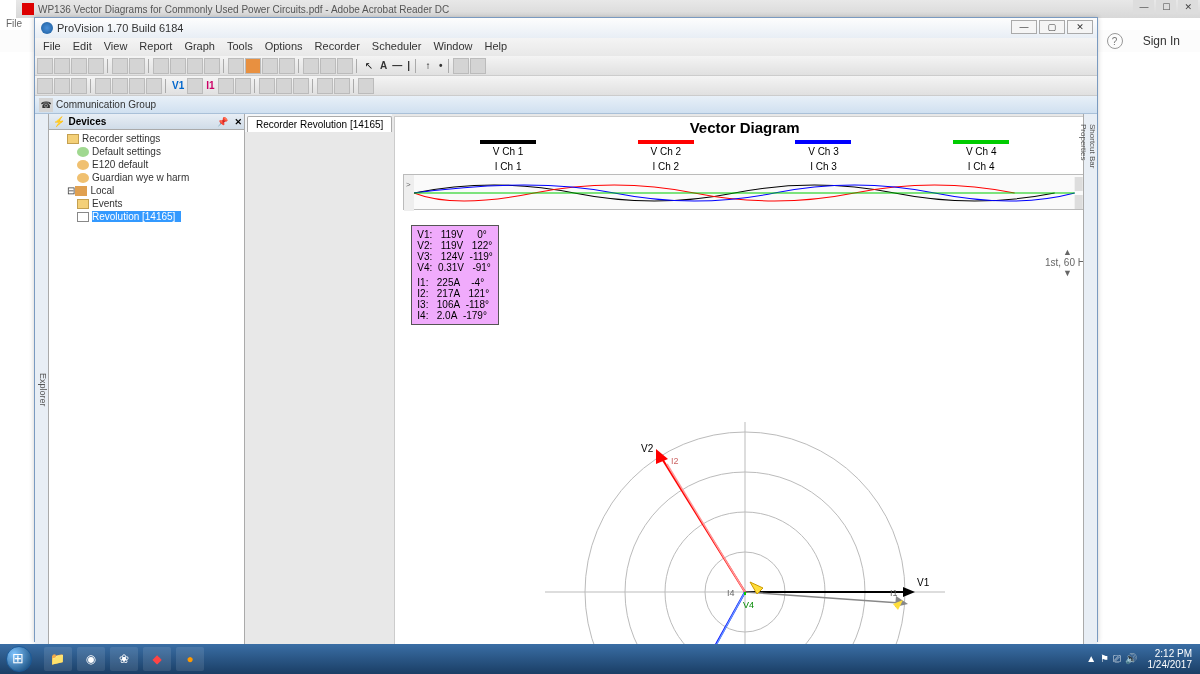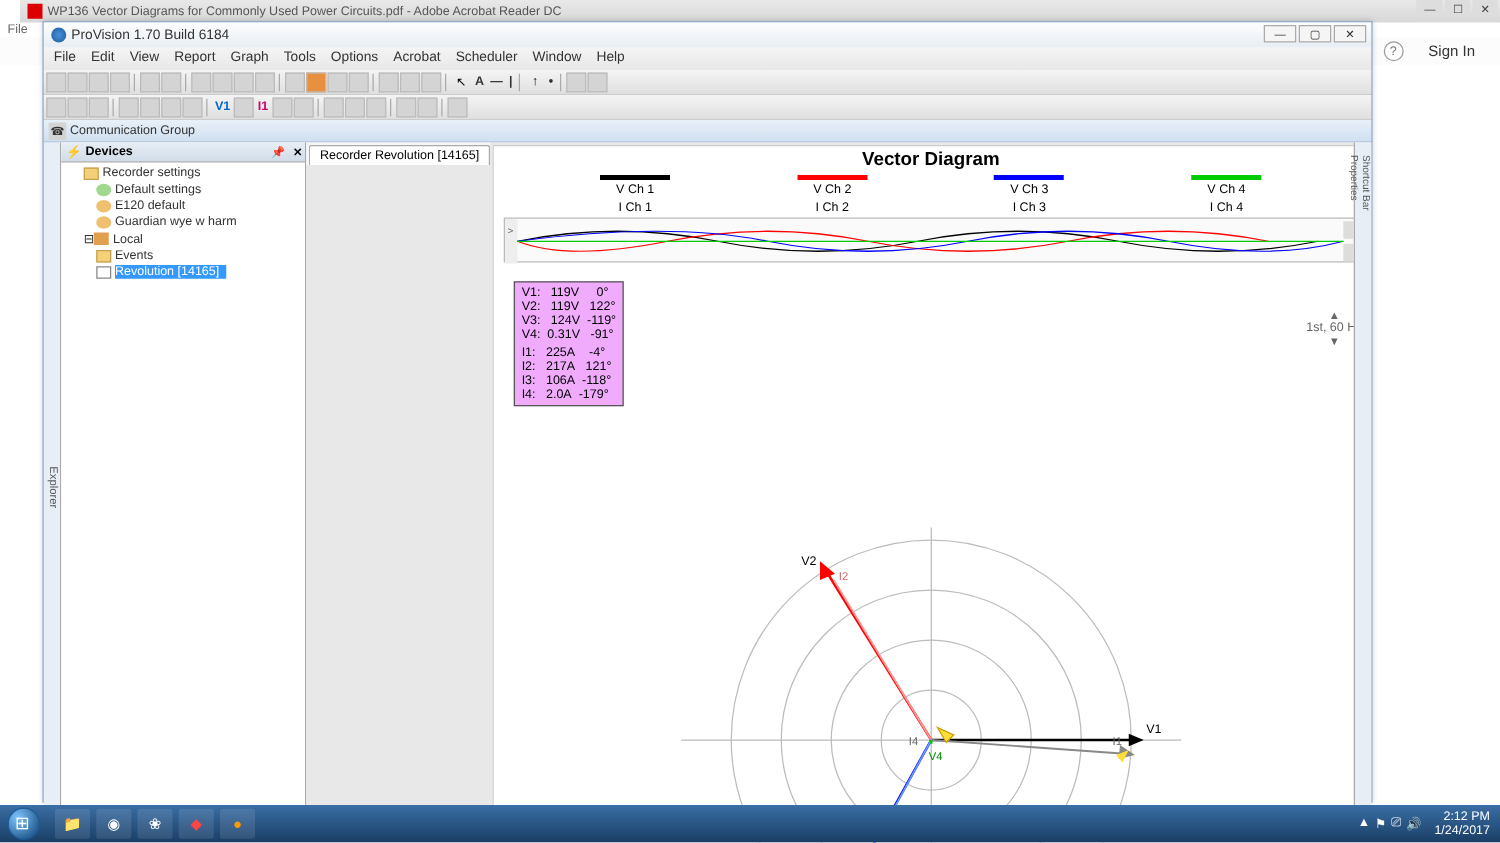--- a/index.html
+++ b/index.html
@@ -140,21 +140,21 @@
     </div>
   </div>
   <div class="ow-menu">
     <span>File</span>
     <span>Edit</span>
     <span>View</span>
     <span>Report</span>
     <span>Graph</span>
     <span>Tools</span>
     <span>Options</span>
-    <span>Acrobat</span>
+    <span>Recorder</span>
     <span>Scheduler</span>
     <span>Window</span>
     <span>Help</span>
   </div>
   <div class="ow-toolbar">
     <div class="tb"></div>
     <div class="tb"></div>
     <div class="tb"></div>
     <div class="tb"></div>
     <div class="sep"></div>

